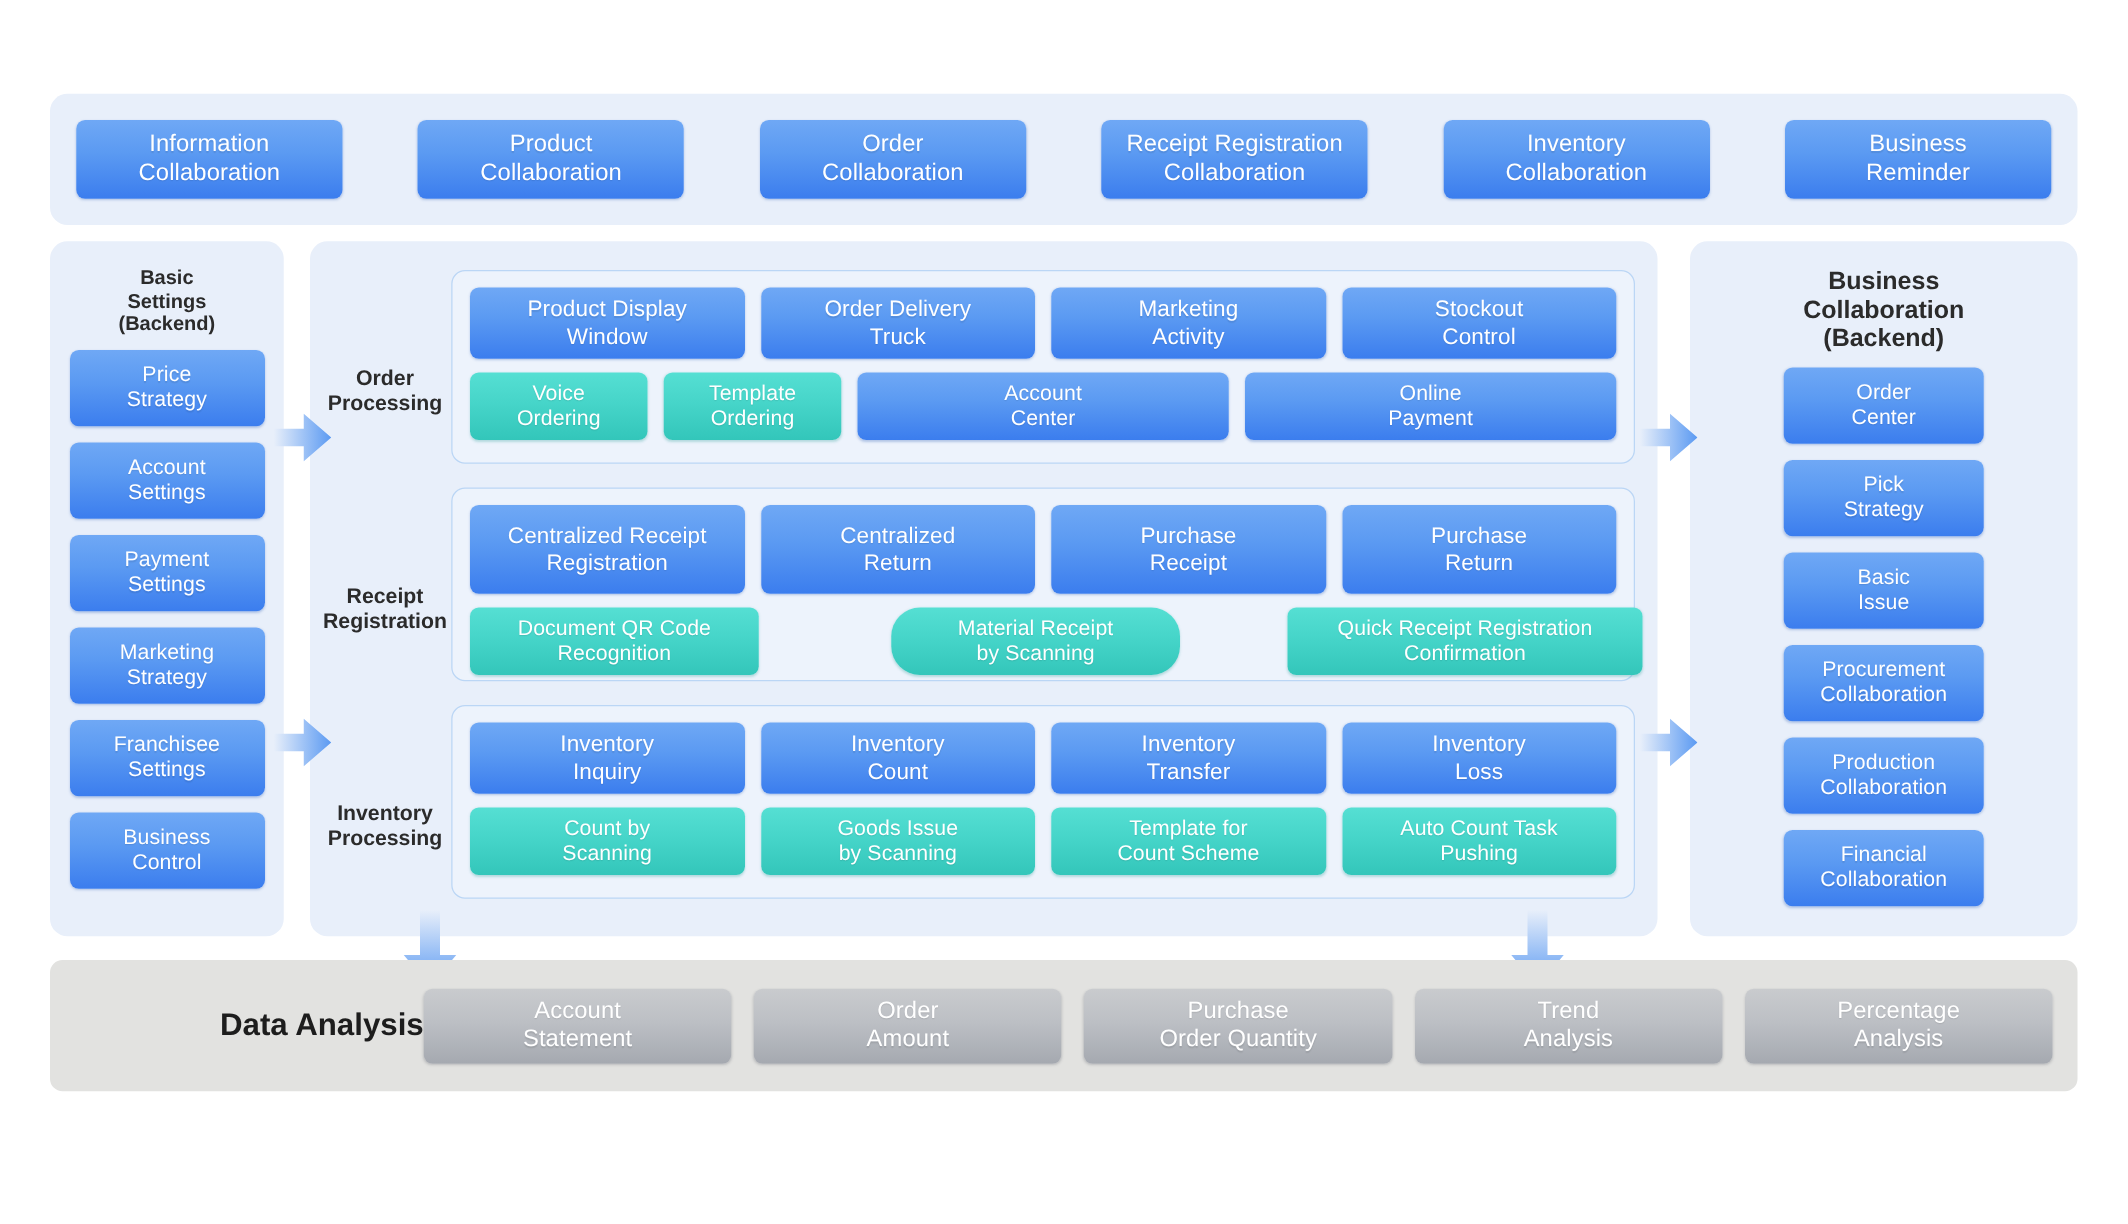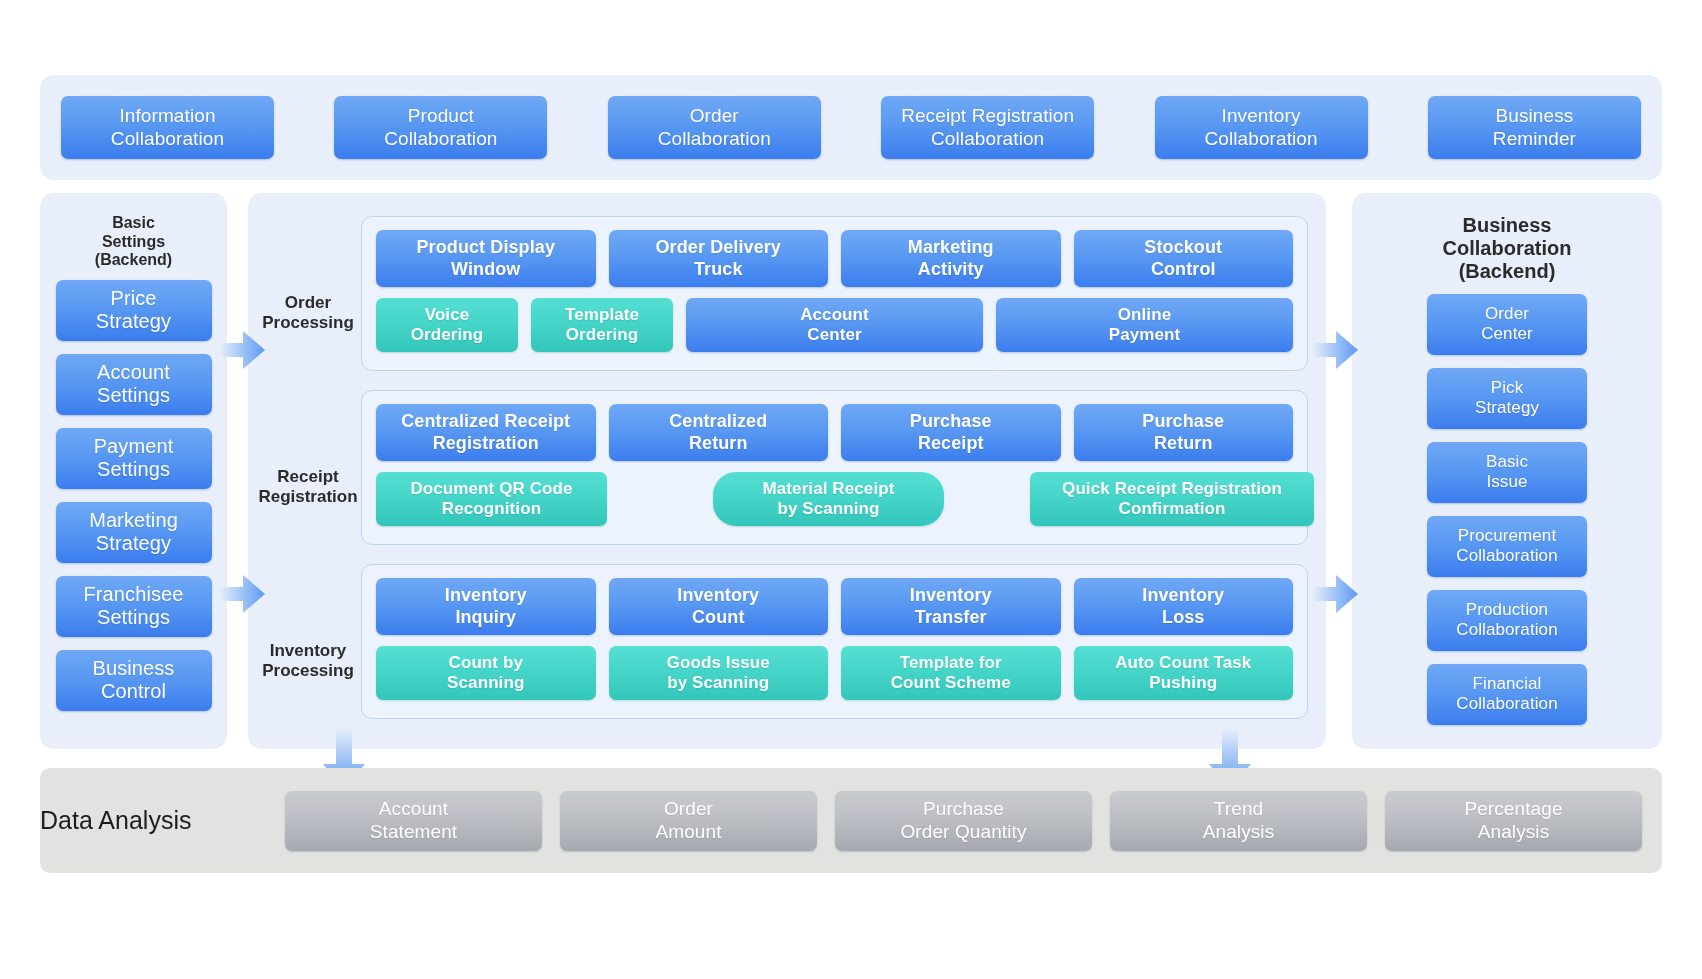--- a/index.html
+++ b/index.html
@@ -54,21 +54,21 @@
   #topbar { left: 40px; top: 47px; width: 1622px; height: 105px; }
   #topbar .row {
     display: flex; justify-content: space-between; align-items: center;
     height: 100%; padding: 0 21px;
   }
   #topbar .chip { width: 213px; height: 63px; font-size: 19px; }
 
   
   #left-panel { left: 40px; top: 165px; width: 187px; height: 556px; padding: 12px 0 0 0; }
   #left-panel .panel-title { font-size: 16px; margin: 9px 0 10px; }
-  #left-panel .chip { width: 156px; height: 61px; margin: 0 auto 13px; font-size: 20px; }
+  #left-panel .chip { width: 156px; height: 61px; margin: 0 auto 13px; font-size: 17px; }
 
   
   #right-panel { left: 1352px; top: 165px; width: 310px; height: 556px; padding: 12px 0 0 0; }
   #right-panel .panel-title { font-size: 20px; margin: 9px 0 10px; }
   #right-panel .chip { width: 160px; height: 61px; margin: 0 auto 13px; font-size: 17px; }
 
   
   #center-panel { left: 248px; top: 165px; width: 1078px; height: 556px; }
 
   .group {
@@ -84,50 +84,50 @@
     left: 8px;
     width: 104px;
     text-align: center;
     font-weight: bold;
     font-size: 17px;
     color: #2b2b2b;
     line-height: 1.18;
     white-space: pre-line;
   }
   .grid-row { display: flex; padding: 0 14px; gap: 13px; }
-  .grid-row .chip { flex: 1; font-weight: bold; }
+  .grid-row .chip { flex: 1; }
 
   #grp-order  { top: 23px;  height: 155px; }
   #grp-order .grid-row.r1 { padding-top: 13px; }
   #grp-order .grid-row.r1 .chip { height: 57px; font-size: 18px; }
   #grp-order .grid-row.r2 { padding-top: 11px; }
   #grp-order .grid-row.r2 .chip { height: 54px; font-size: 17px; }
 
   #grp-receipt { top: 197px; height: 155px; }
   #grp-receipt .grid-row.r1 { padding-top: 13px; }
-  #grp-receipt .grid-row.r1 .chip { height: 57px; font-size: 18px; }
+  #grp-receipt .grid-row.r1 .chip { height: 71px; font-size: 18px; }
   #grp-receipt .grid-row.r2 { padding-top: 11px; gap: 13px; }
   #grp-receipt .grid-row.r2 .chip { height: 54px; font-size: 17px; }
 
   #grp-inventory { top: 371px; height: 155px; }
   #grp-inventory .grid-row.r1 { padding-top: 13px; }
   #grp-inventory .grid-row.r1 .chip { height: 57px; font-size: 18px; }
   #grp-inventory .grid-row.r2 { padding-top: 11px; }
   #grp-inventory .grid-row.r2 .chip { height: 54px; font-size: 17px; }
 
   
   #bottombar {
     position: absolute;
     left: 40px; top: 740px; width: 1622px; height: 105px;
     background: #E2E2E0; border-radius: 10px;
     display: flex; align-items: center;
   }
   #bottombar .ba-title {
-    width: 245px; text-align: left;
-    font-size: 25px; font-weight: normal; color: #1d1d1d;
+    width: 299px; text-align: right;
+    font-size: 25px; font-weight: bold; color: #1d1d1d;
   }
   #bottombar .ba-row {
     flex: 1; display: flex; justify-content: space-between;
     align-items: center; padding-right: 20px; gap: 18px;
   }
   #bottombar .chip { flex: 1; height: 60px; font-size: 19px; }
 
   
   .arrow-right, .arrow-down { position: absolute; }
   .arrow-right svg, .arrow-down svg { display: block; }

